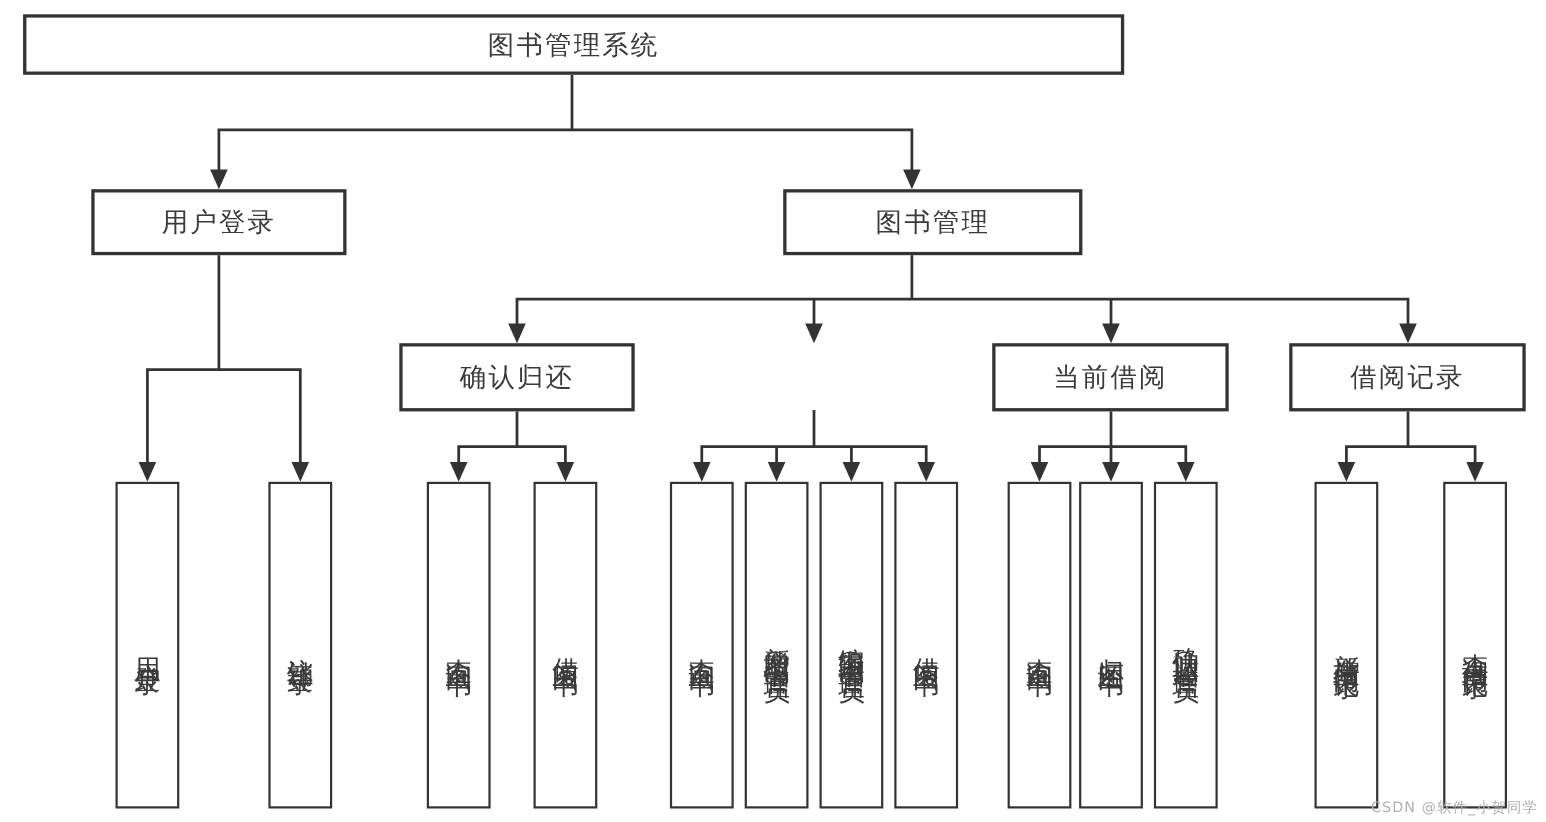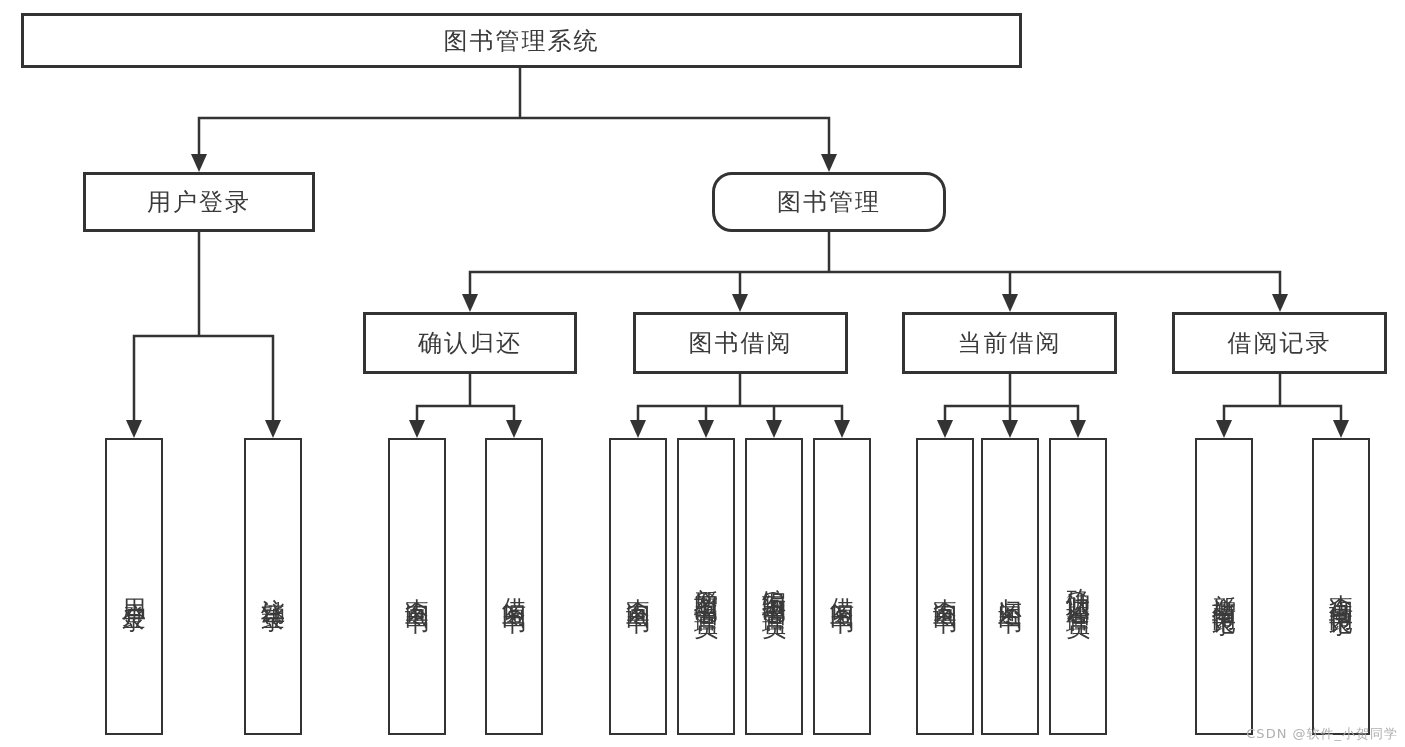--- a/index.html
+++ b/index.html
@@ -39,21 +39,21 @@
   .box.leaf {
     border-width: 2.5px;
     writing-mode: vertical-rl;
     text-orientation: mixed;
     letter-spacing: 4px;
     white-space: normal;
   }
   .root-box   { left: 21px;  top: 13px;  width: 1001px; height: 55px; }
 
   .l2a { left: 83px;  top: 172px; width: 232px; height: 60px; }
-  .l2b { left: 712px; top: 172px; width: 234px; height: 60px; border-radius: 20px; }
+  .l2b { left: 712px; top: 172px; width: 272px; height: 60px; }
 
   .l3  { top: 312px; height: 62px; }
   .l3a { left: 363px;  width: 214px; }
   .l3b { left: 633px;  width: 215px; }
   .l3c { left: 902px;  width: 215px; }
   .l3d { left: 1172px; width: 215px; }
 
   .leaf { top: 438px; height: 297px; width: 58px; }
   .lf1  { left: 105px; }
   .lf2  { left: 244px; }
@@ -114,21 +114,20 @@
       <polygon points="1333,420 1349,420 1341,438"></polygon>
     </g>
   </svg>
 
   <div class="box root-box">图书管理系统</div>
 
   <div class="box l2a">用户登录</div>
   <div class="box l2b">图书管理</div>
 
   <div class="box l3 l3a">确认归还</div>
-  <div class="box l3 l3b">图书借阅</div>
   <div class="box l3 l3c">当前借阅</div>
   <div class="box l3 l3d">借阅记录</div>
 
   <div class="box leaf lf1">用户登录</div>
   <div class="box leaf lf2">注销登录</div>
 
   <div class="box leaf lf3">查询图书</div>
   <div class="box leaf lf4">借阅图书</div>
 
   <div class="box leaf lf5">查询图书</div>

